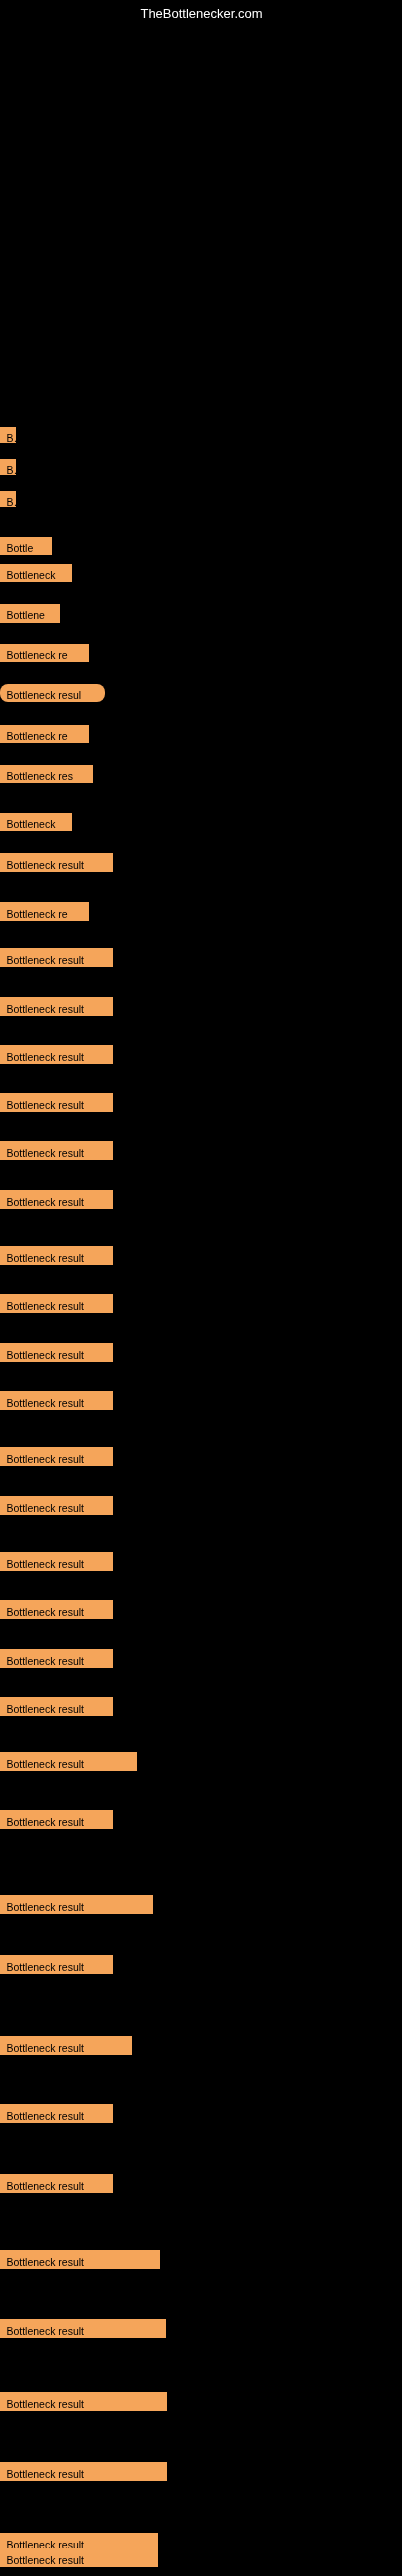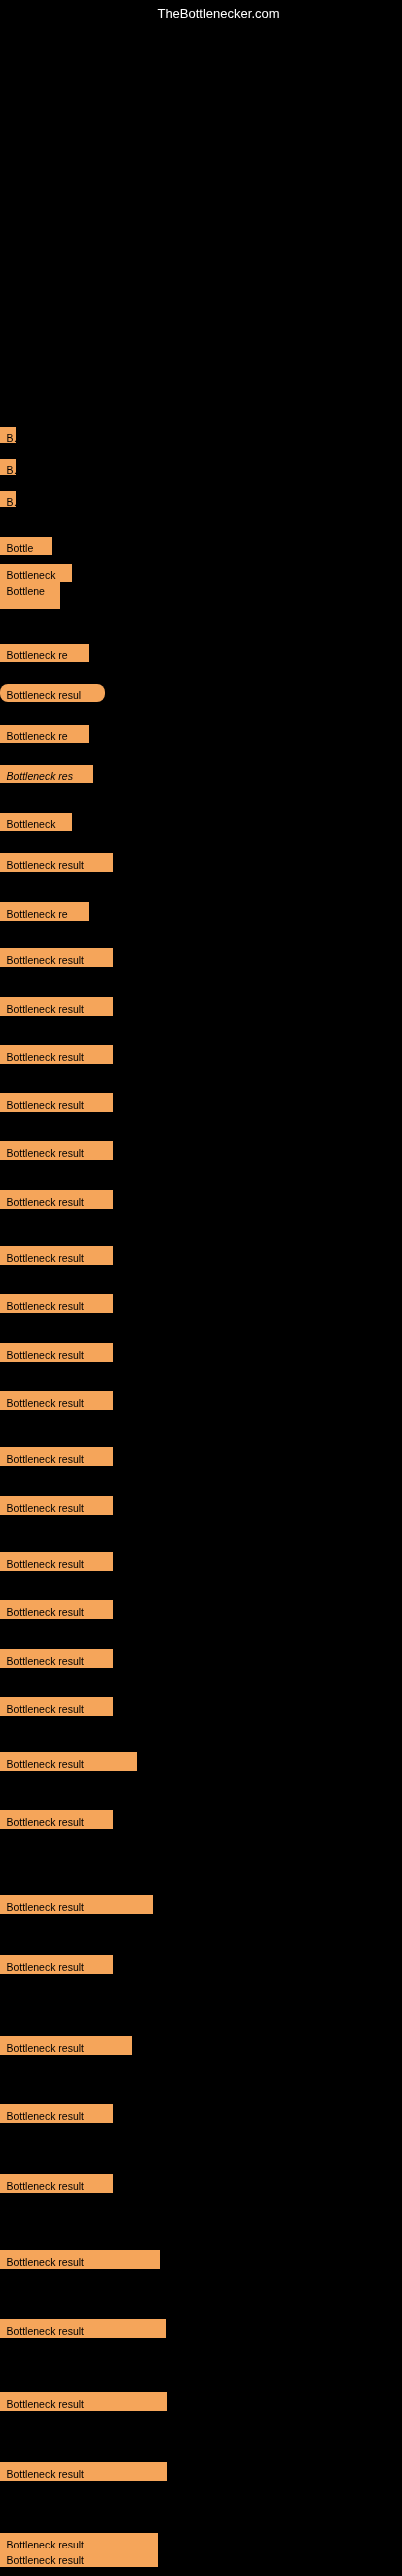--- a/index.html
+++ b/index.html
@@ -16,21 +16,20 @@
       overflow-x: hidden;
     }
     .site-title {
       position: absolute;
       top: 6.4px;
       left: 50%;
       transform: translateX(-50%);
       color: #ffffff;
       font-size: 13px;
       white-space: nowrap;
-      margin-left: 17px;
     }
     .bottleneck-label {
       position: absolute;
       background-color: #f5a55a;
       color: #000000;
       font-size: 10.5px;
       font-weight: 500;
       padding: 3.2px 6.4px;
       white-space: nowrap;
       overflow: hidden;
@@ -41,25 +40,25 @@
 </head>
 <body>
 
 <div class="site-title">TheBottlenecker.com</div>
 
 <div class="bottleneck-label" style="top: 427px; width: 16px; height: 16px; line-height: 16px;">B</div>
 <div class="bottleneck-label" style="top: 459px; width: 16px; height: 16px; line-height: 16px;">B</div>
 <div class="bottleneck-label" style="top: 491px; width: 16px; height: 16px; line-height: 16px;">B</div>
 <div class="bottleneck-label" style="top: 537px; width: 52px; height: 17.7px; line-height: 17.7px;">Bottle</div>
 <div class="bottleneck-label" style="top: 564px; width: 72px; height: 17.7px; line-height: 17.7px;">Bottleneck</div>
-<div class="bottleneck-label" style="top: 580px; width: 60px; height: 29px; line-height: 17.7px;">Bottlene</div>
+<div class="bottleneck-label" style="top: 604px; width: 60px; height: 19px; line-height: 17.7px;">Bottlene</div>
 <div class="bottleneck-label" style="top: 644px; width: 89px; height: 17.7px; line-height: 17.7px;">Bottleneck re</div>
 <div class="bottleneck-label" style="top: 684px; width: 105px; height: 17.7px; line-height: 17.7px; border-radius: 8px;">Bottleneck resul</div>
 <div class="bottleneck-label" style="top: 725px; width: 89px; height: 17.7px; line-height: 17.7px;">Bottleneck re</div>
-<div class="bottleneck-label" style="top: 765px; width: 93px; height: 17.7px; line-height: 17.7px; font-style: italic;">Bottleneck res</div>
+<div class="bottleneck-label" style="top: 765px; width: 93px; height: 17.7px; line-height: 17.7px;">Bottleneck res</div>
 <div class="bottleneck-label" style="top: 813px; width: 72px; height: 17.7px; line-height: 17.7px;">Bottleneck</div>
 <div class="bottleneck-label" style="top: 853px; width: 113px; height: 19.3px; line-height: 19.3px;">Bottleneck result</div>
 <div class="bottleneck-label" style="top: 902px; width: 89px; height: 19.3px; line-height: 19.3px;">Bottleneck re</div>
 <div class="bottleneck-label" style="top: 948px; width: 113px; height: 19.3px; line-height: 19.3px;">Bottleneck result</div>
 <div class="bottleneck-label" style="top: 997px; width: 113px; height: 19.3px; line-height: 19.3px;">Bottleneck result</div>
 <div class="bottleneck-label" style="top: 1045px; width: 113px; height: 19.3px; line-height: 19.3px;">Bottleneck result</div>
 <div class="bottleneck-label" style="top: 1093px; width: 113px; height: 19.3px; line-height: 19.3px;">Bottleneck result</div>
 <div class="bottleneck-label" style="top: 1141px; width: 113px; height: 19.3px; line-height: 19.3px;">Bottleneck result</div>
 <div class="bottleneck-label" style="top: 1190px; width: 113px; height: 19.3px; line-height: 19.3px;">Bottleneck result</div>
 <div class="bottleneck-label" style="top: 1246px; width: 113px; height: 19.3px; line-height: 19.3px;">Bottleneck result</div>

